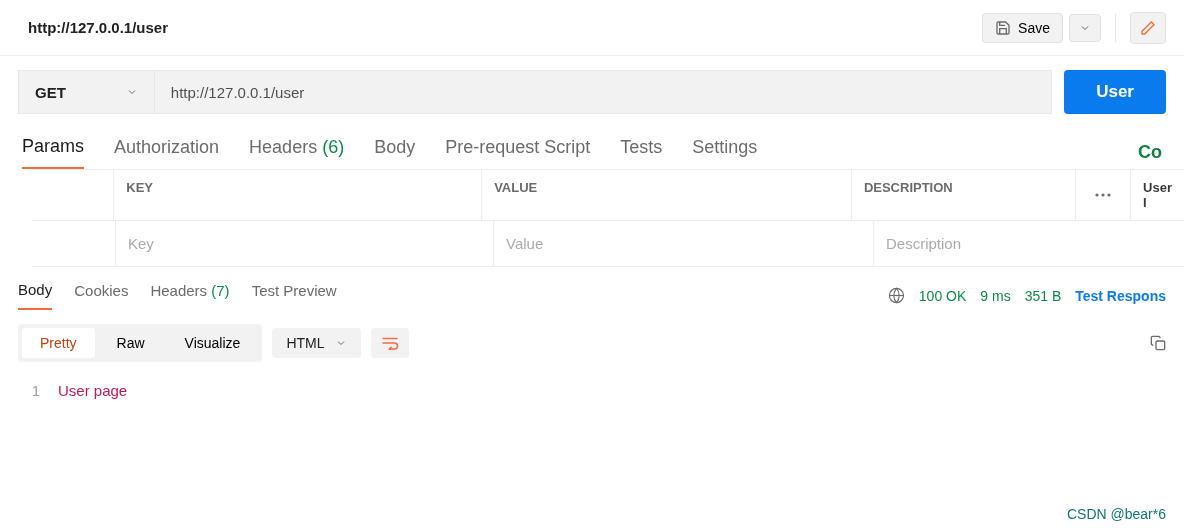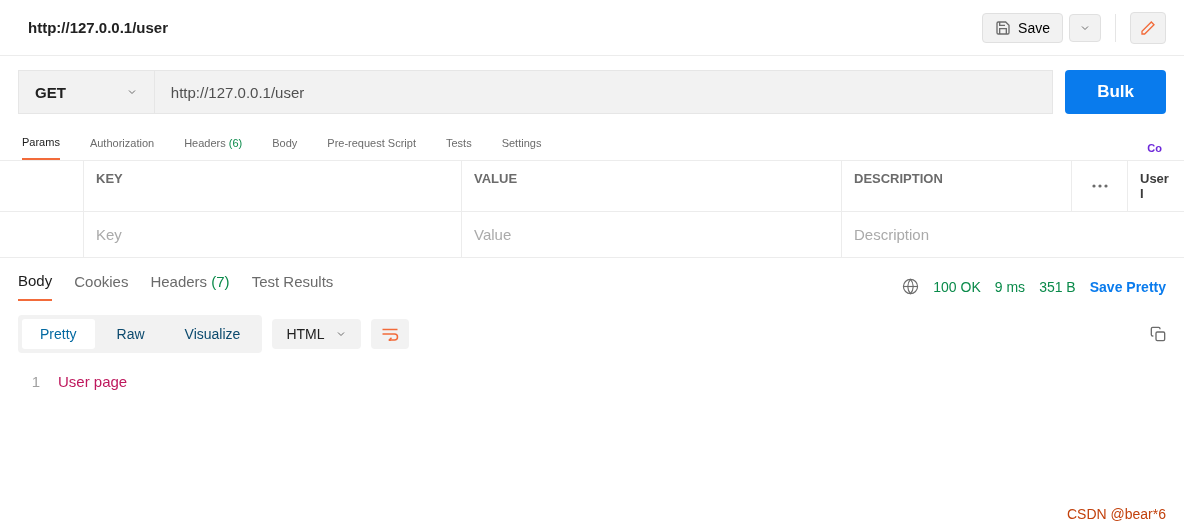--- a/index.html
+++ b/index.html
@@ -12,27 +12,27 @@
   .btn.icon-only { padding: 7px 9px; }
   .vsep { width: 1px; height: 28px; background: #e5e5e5; margin: 0 8px; }
   .edit-btn svg { stroke: #f26b3a; }
 
   .reqrow { display: flex; gap: 12px; padding: 14px 18px 6px 18px; align-items: stretch; }
   .method-wrap { display: flex; background: #f2f2f2; border: 1px solid #e6e6e6; border-radius: 0; flex: 1; height: 44px; align-items: center; }
   .method { display: flex; align-items: center; gap: 60px; padding: 0 16px; font-weight: 600; font-size: 15px; border-right: 1px solid #e6e6e6; height: 100%; cursor: pointer; }
   .url-input { flex: 1; border: none; background: transparent; padding: 0 16px; font-size: 15px; color: #505050; outline: none; }
   .send-btn { background: #097bed; color: #fff; border: none; border-radius: 4px; padding: 0 32px; font-size: 17px; font-weight: 600; cursor: pointer; }
 
-  .req-tabs { display: flex; gap: 30px; padding: 16px 22px 0 22px; align-items: center; font-size: 11px; }
+  .req-tabs { display: flex; gap: 30px; padding: 16px 22px 0 22px; align-items: center; font-size: 18px; }
   .req-tab { cursor: pointer; padding-bottom: 10px; color: #6b6b6b; }
   .req-tab.active { color: #1c1c1c; font-weight: 500; border-bottom: 2px solid #f26b3a; }
   .req-tab .count { color: #0a8a4a; }
-  .req-right { margin-left: auto; color: #6d28d9; font-weight: 600; cursor: pointer; }
-
-  .params-table { border-top: 1px solid #ececec; }
+  .req-right { margin-left: auto; color: #15803d; font-weight: 600; cursor: pointer; }
+
+  .params-table { border-top: 1px solid #ececec; margin-left: 32px; }
   .pt-head { display: flex; border-bottom: 1px solid #ececec; }
   .pt-head .col { padding: 10px 12px; font-size: 13px; font-weight: 600; color: #6b6b6b; border-right: 1px solid #ececec; }
   .pt-row { display: flex; border-bottom: 1px solid #ececec; }
   .pt-row .col { padding: 14px 12px; font-size: 15px; color: #aaa; border-right: 1px solid #ececec; }
   .col.check { width: 84px; border-right: 1px solid #ececec; }
   .col.key { width: 378px; }
   .col.val { width: 380px; }
   .col.desc { width: 230px; }
   .col.more { width: 56px; text-align: center; display:flex; justify-content:center; align-items:center;}
   .col.bulk { border-right:none; flex:1; font-weight: 600; color: #3b3b3b; }
@@ -40,32 +40,32 @@
   .resp-tabs { display: flex; align-items: center; gap: 22px; padding: 14px 18px 0 18px; font-size: 15px; }
   .resp-tab { color: #6b6b6b; cursor: pointer; padding-bottom: 10px; }
   .resp-tab.active { color: #1c1c1c; font-weight: 500; border-bottom: 2px solid #f26b3a; }
   .resp-tab .count { color: #0a8a4a; }
   .resp-right { margin-left: auto; display: flex; align-items: center; gap: 14px; font-size: 14px; }
   .green { color: #0a8a4a; }
   .save-resp { color: #097bed; font-weight: 600; cursor: pointer; }
 
   .view-row { display: flex; align-items: center; gap: 10px; padding: 14px 18px; }
   .view-group { display: inline-flex; background: #f2f2f2; border-radius: 4px; padding: 4px; gap: 4px; }
-  .view-btn { padding: 7px 18px; font-size: 14px; color: #0c4a6e; cursor: pointer; border-radius: 3px; }
-  .view-btn.active { background: #fff; color: #0369a1; font-weight: 500; }
+  .view-btn { padding: 7px 18px; font-size: 14px; color: #000000; cursor: pointer; border-radius: 3px; }
+  .view-btn.active { background: #fff; color: #c2410c; font-weight: 500; }
   .fmt-select { display:flex; align-items:center; gap:10px; padding: 7px 14px; background:#f2f2f2; border-radius:4px; font-size:14px; font-weight:500; cursor:pointer;}
   .wrap-btn { padding: 8px 10px; background:#f2f2f2; border-radius:4px; cursor:pointer;}
   .copy-btn { margin-left:auto; cursor:pointer; color:#6b6b6b;}
 
   .code-area { padding: 6px 18px; font-family: Consolas, Menlo, monospace; font-size: 15px; }
   .code-line { display: flex; }
   .gutter { width: 40px; text-align: right; color: #a0a0a0; padding-right: 18px; }
   .code-text { color: #be185d; }
 
-  .watermark { position:absolute; bottom:6px; right:18px; font-size:14px; color:#c2410c; pointer-events:none;}
+  .watermark { position:absolute; bottom:6px; right:18px; font-size:14px; color:#0f766e; pointer-events:none;}
 
   svg { display:block; }
 </style>
 </head>
 <body>
 
 <div class="topbar">
   <div class="title">http://127.0.0.1/user</div>
   <div class="top-actions">
     <button class="btn">
@@ -93,21 +93,21 @@
 <div class="reqrow">
   <div class="method-wrap">
     <div class="method">
       <span>GET</span>
       <svg width="12" height="12" viewBox="0 0 24 24" fill="none" stroke="#6b6b6b" stroke-width="2">
           <polyline points="6 9 12 15 18 9"></polyline>
         </svg>
     </div>
     <input class="url-input" value="http://127.0.0.1/user" style="">
   </div>
-  <button class="send-btn">Bulk</button>
+  <button class="send-btn">User</button>
 </div>
 
 <div class="req-tabs">
   <div class="req-tab active">Params</div>
   <div class="req-tab">Authorization</div>
   <div class="req-tab">
     <span>Headers</span>
     <span class="count">(6)</span>
   </div>
   <div class="req-tab">Body</div>
@@ -140,31 +140,31 @@
   </div>
 </div>
 
 <div class="resp-tabs">
   <div class="resp-tab active">Body</div>
   <div class="resp-tab">Cookies</div>
   <div class="resp-tab">
     <span>Headers</span>
     <span class="count">(7)</span>
   </div>
-  <div class="resp-tab">Test Results</div>
+  <div class="resp-tab">Test Preview</div>
   <div class="resp-right">
     <svg width="17" height="17" viewBox="0 0 24 24" fill="none" stroke="#6b6b6b" stroke-width="1.6">
         <circle cx="12" cy="12" r="10"></circle>
         <line x1="2" y1="12" x2="22" y2="12"></line>
         <path d="M12 2a15 15 0 0 1 0 20a15 15 0 0 1 0-20z"></path>
       </svg>
     <span class="green">100 OK</span>
     <span class="green">9 ms</span>
     <span class="green">351 B</span>
-    <span class="save-resp">Save Pretty</span>
+    <span class="save-resp">Test Respons</span>
   </div>
 </div>
 
 <div class="view-row">
   <div class="view-group">
     <div class="view-btn active">Pretty</div>
     <div class="view-btn">Raw</div>
     <div class="view-btn">Visualize</div>
   </div>
   <div class="fmt-select">

